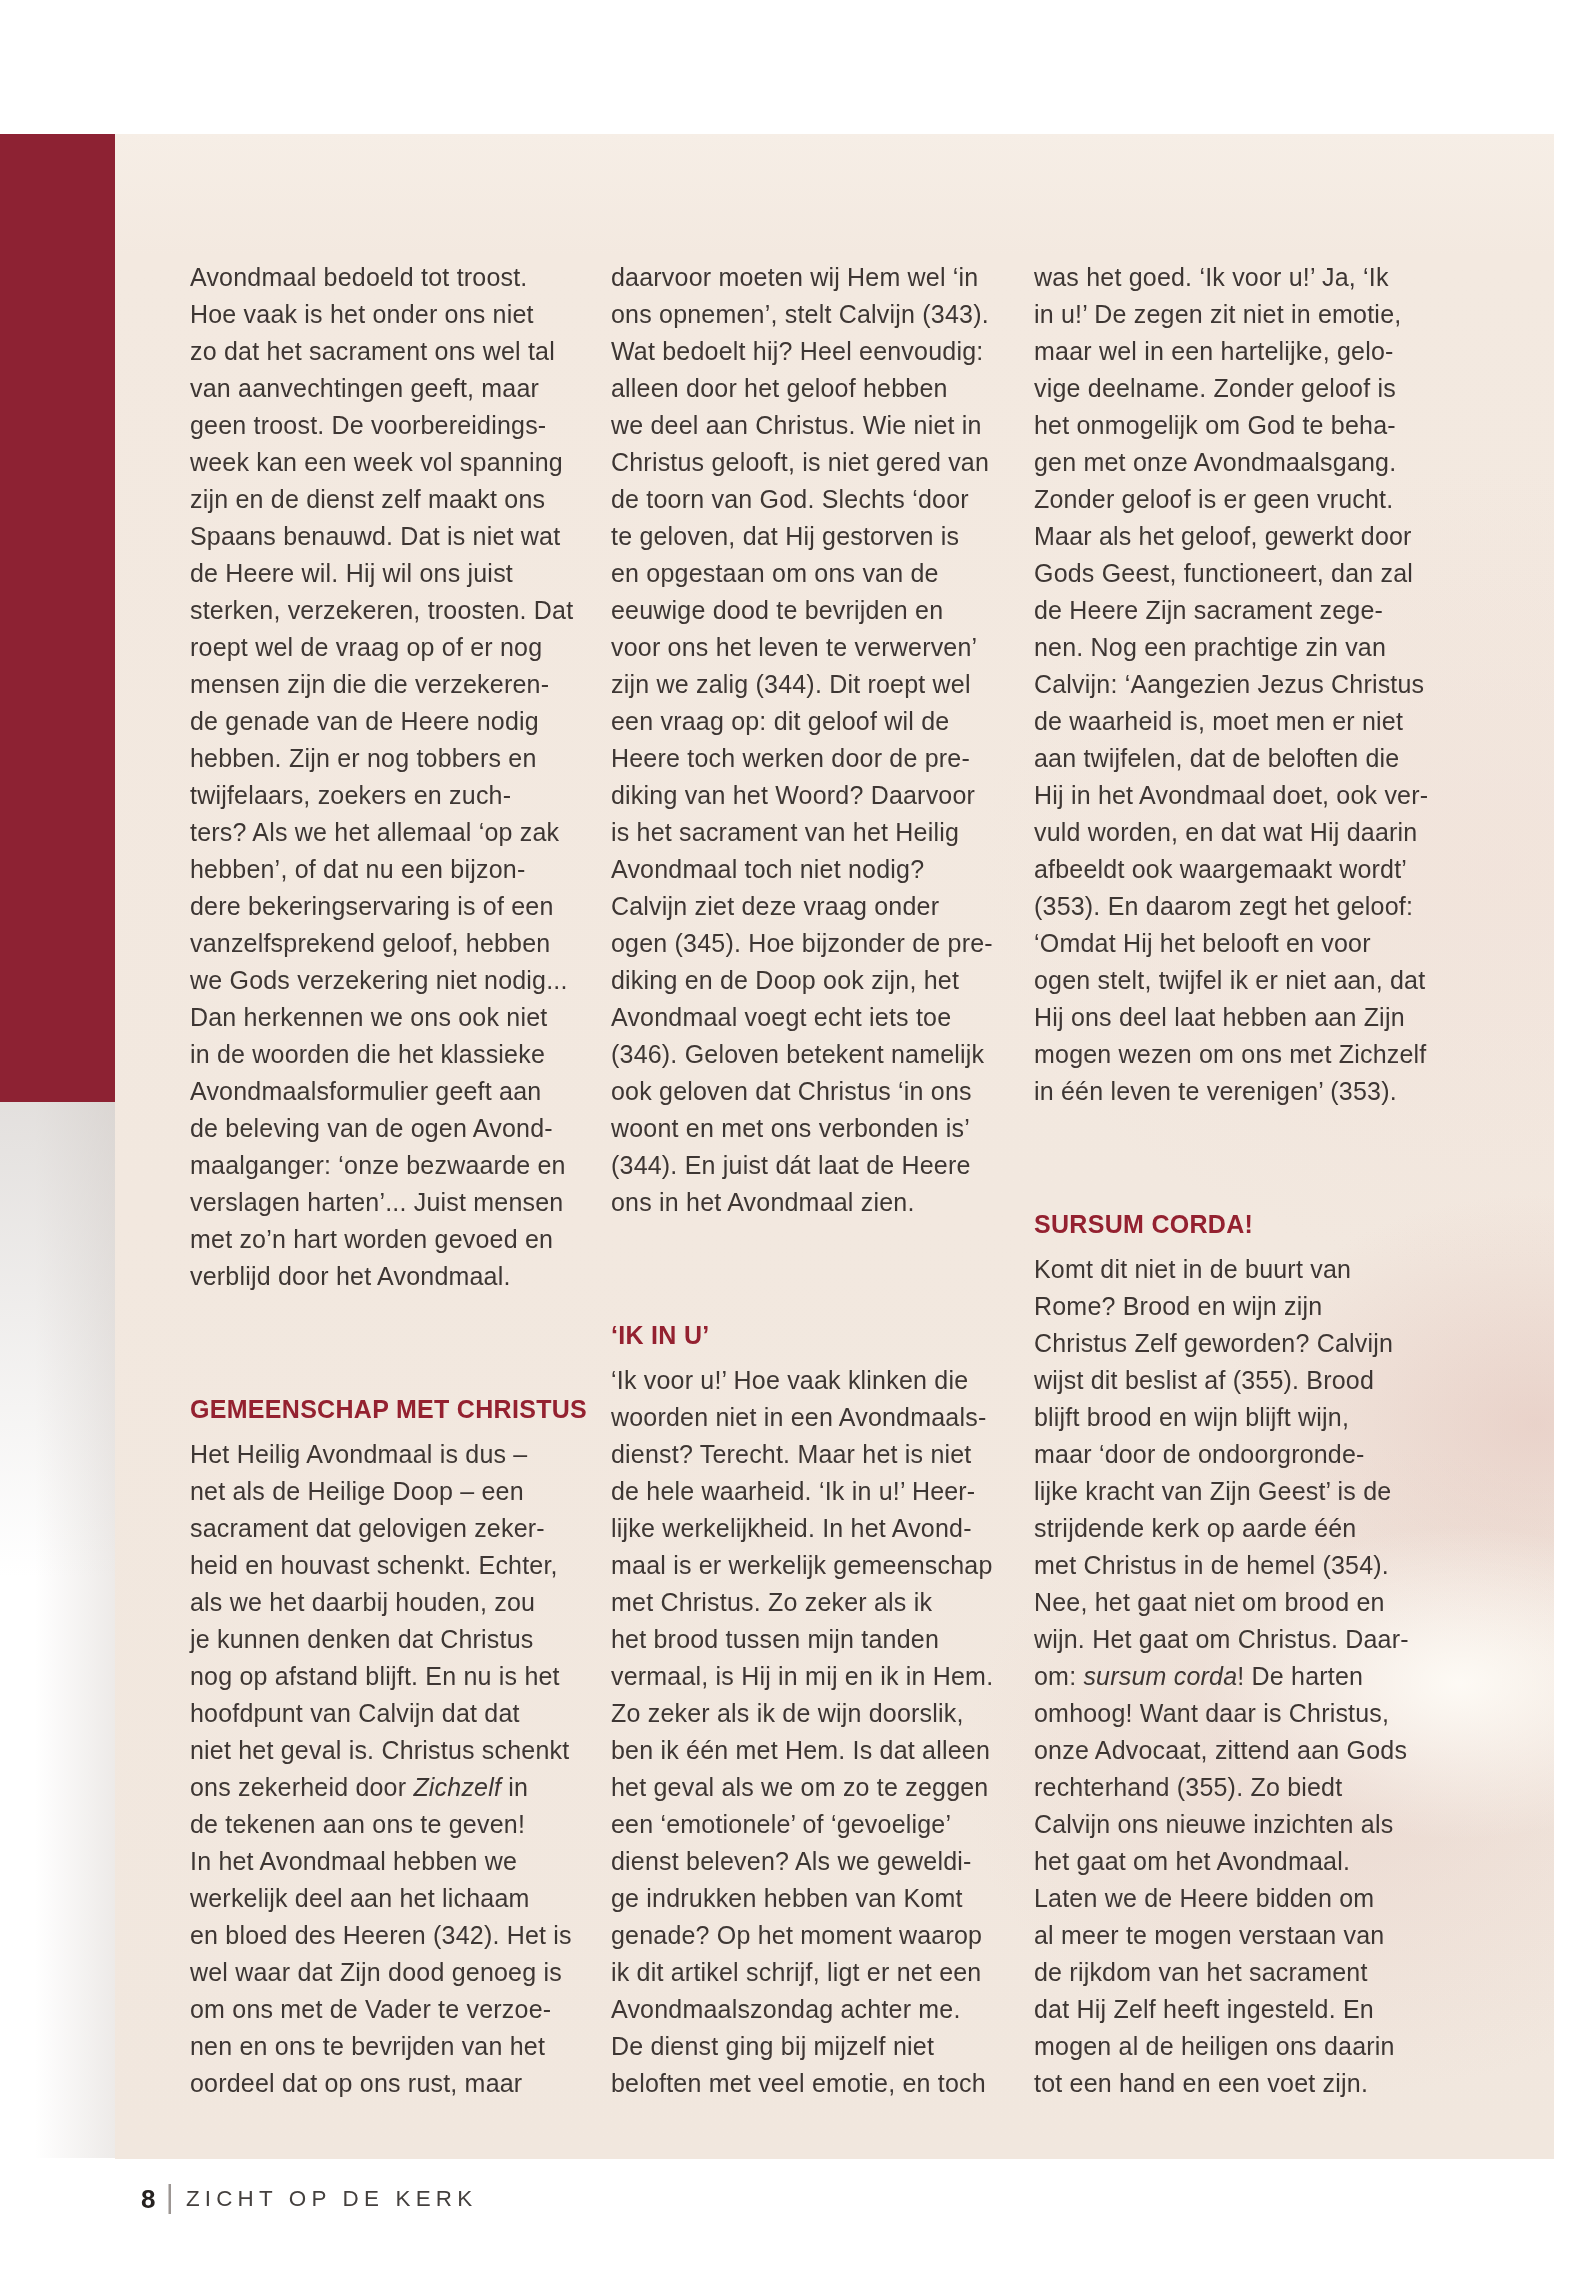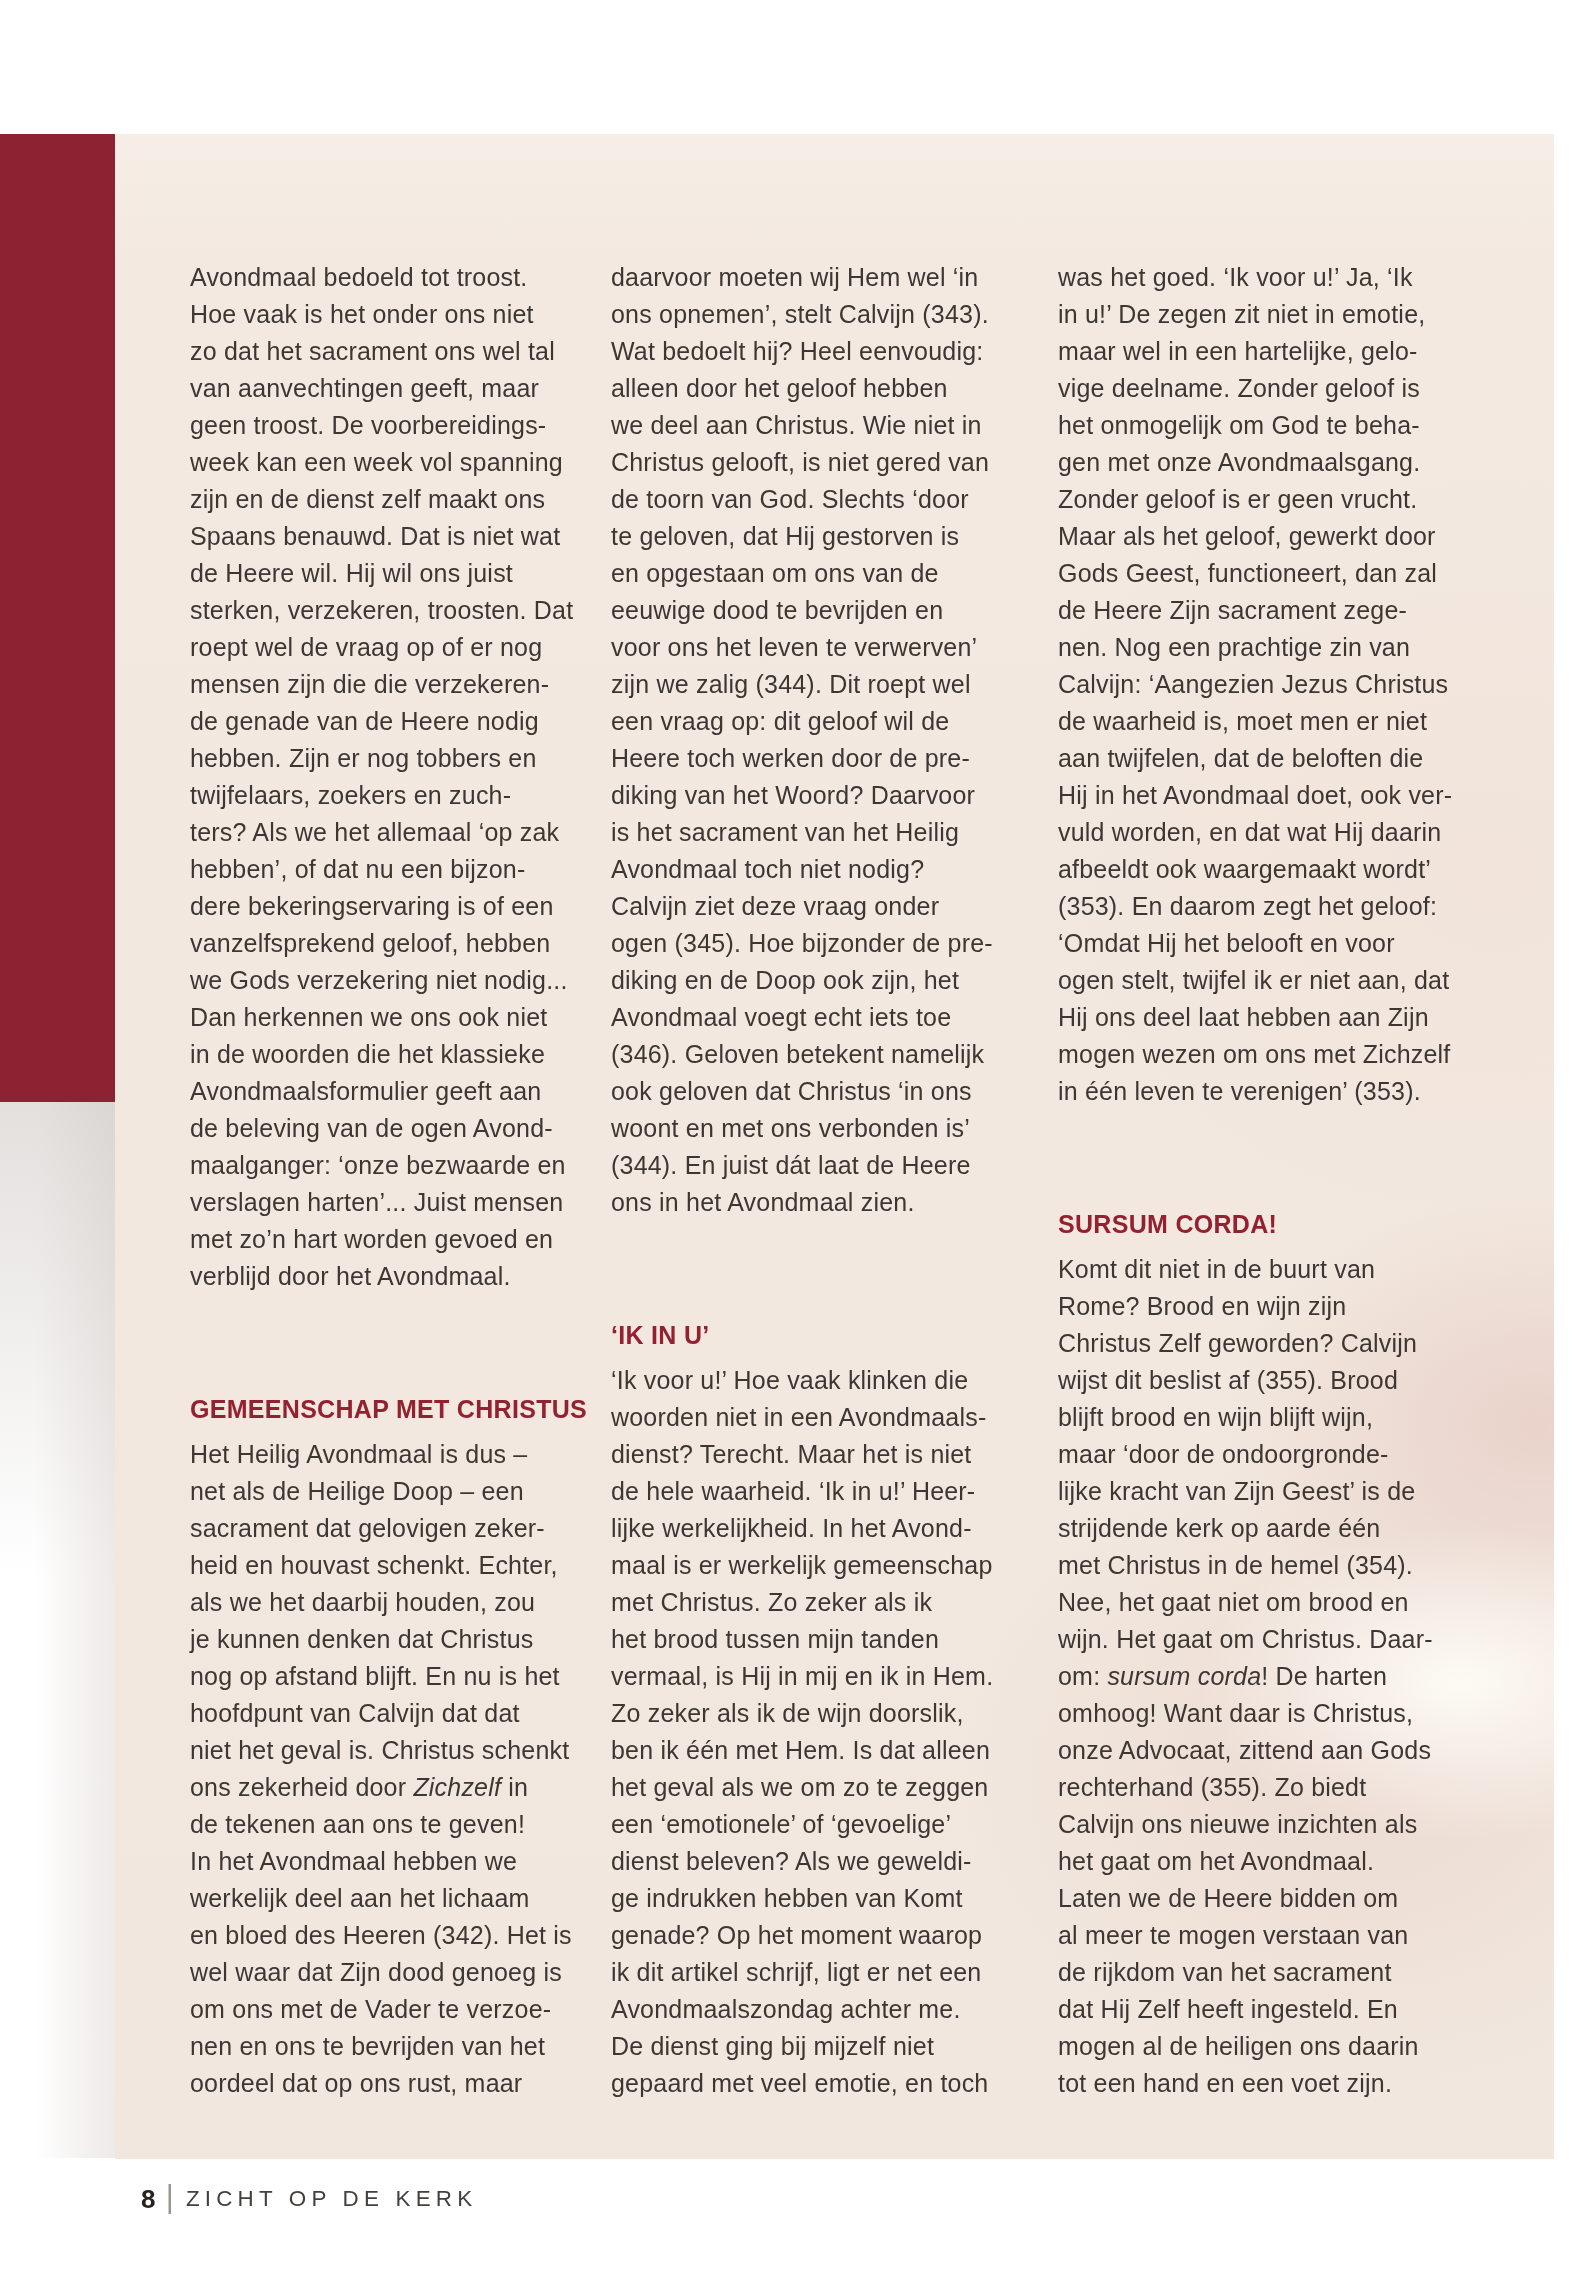--- a/index.html
+++ b/index.html
@@ -217,24 +217,24 @@
         <div class="line">Zo zeker als ik de wijn doorslik,</div>
         <div class="line">ben ik één met Hem. Is dat alleen</div>
         <div class="line">het geval als we om zo te zeggen</div>
         <div class="line">een ‘emotionele’ of ‘gevoelige’</div>
         <div class="line">dienst beleven? Als we geweldi-</div>
         <div class="line">ge indrukken hebben van Komt</div>
         <div class="line">genade? Op het moment waarop</div>
         <div class="line">ik dit artikel schrijf, ligt er net een</div>
         <div class="line">Avondmaalszondag achter me.</div>
         <div class="line">De dienst ging bij mijzelf niet</div>
-        <div class="line">gepaard met veel emotie, en toch</div>
+        <div class="line">beloften met veel emotie, en toch</div>
       </div>
     </div>
-  <div class="col" style="left:1058px; width:380px;">
+  <div class="col" style="left:1034px; width:380px;">
       <div class="para">
         <div class="line">was het goed. ‘Ik voor u!’ Ja, ‘Ik</div>
         <div class="line">in u!’ De zegen zit niet in emotie,</div>
         <div class="line">maar wel in een hartelijke, gelo-</div>
         <div class="line">vige deelname. Zonder geloof is</div>
         <div class="line">het onmogelijk om God te beha-</div>
         <div class="line">gen met onze Avondmaalsgang.</div>
         <div class="line">Zonder geloof is er geen vrucht.</div>
         <div class="line">Maar als het geloof, gewerkt door</div>
         <div class="line">Gods Geest, functioneert, dan zal</div>

